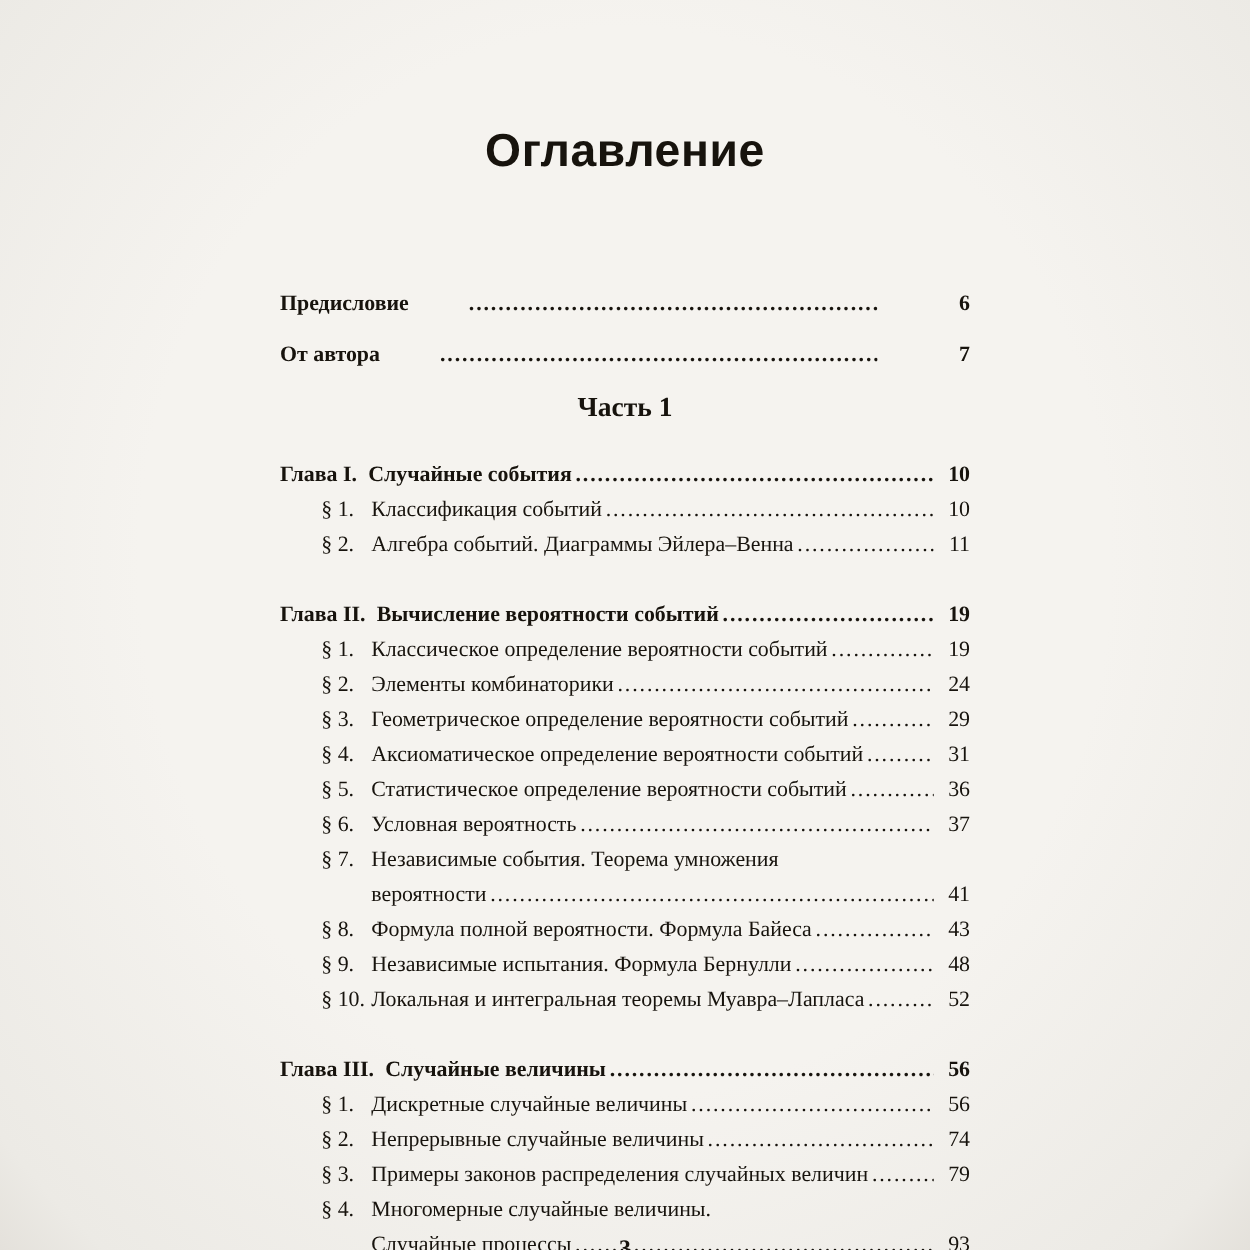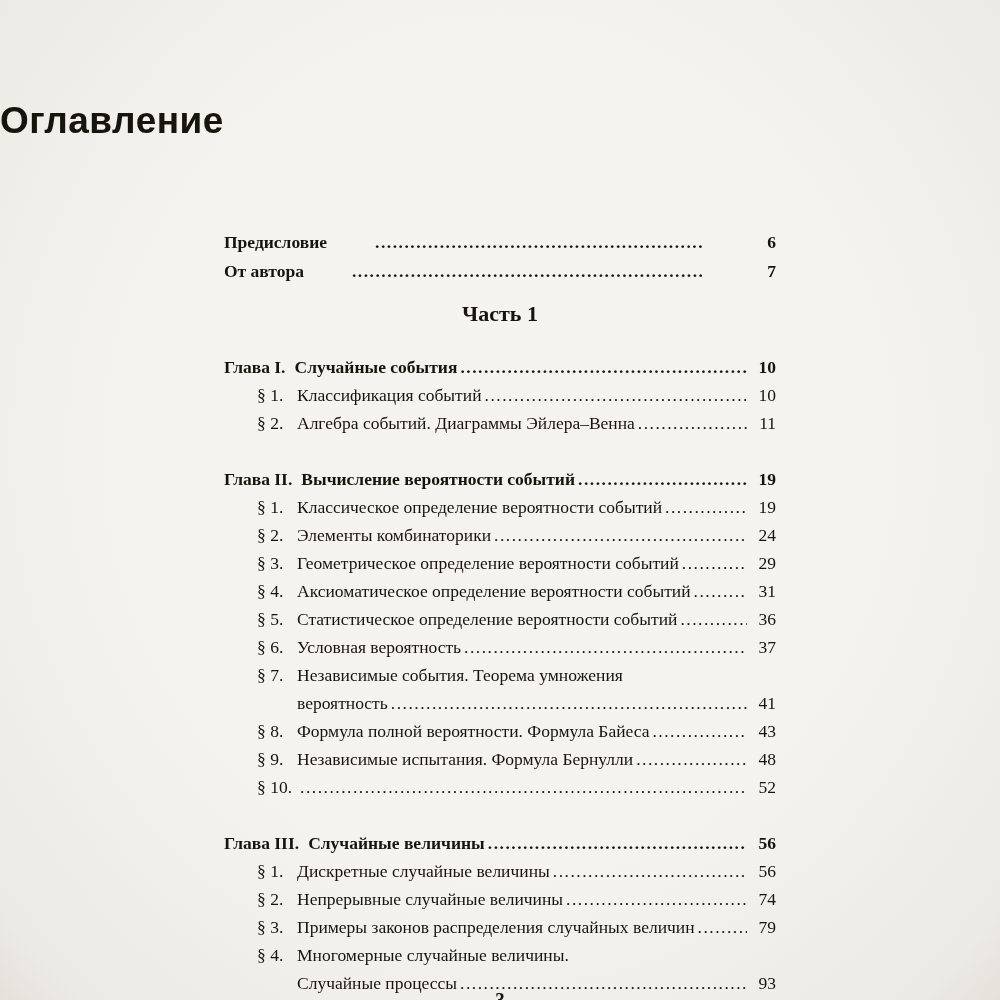--- a/index.html
+++ b/index.html
@@ -15,20 +15,21 @@
     font-family: "Liberation Serif", "DejaVu Serif", serif;
     color: #17130d;
     position: relative;
   }
 
   .page-title {
     font-family: "Liberation Sans", "DejaVu Sans", sans-serif;
     font-weight: bold;
     font-size: 37px;
     letter-spacing: 0.5px;
+    text-align: center;
     padding-top: 100px;
   }
 
   .toc {
     width: 552px;
     margin: 0 auto;
     font-size: 17.5px;
   }
 
   .row {
@@ -51,21 +52,21 @@
 
   .page-num {
     text-align: right;
     min-width: 26px;
     white-space: nowrap;
   }
 
   .bold { font-weight: bold; }
 
   .front { margin-top: 86px; gap: 45px; }
-  .front + .front { margin-top: 1px; }
+  .front + .front { margin-top: 13px; }
 
   .part {
     margin-top: 17px;
     text-align: center;
     font-weight: bold;
   }
   .part .kicker { font-size: 22px; line-height: 23px; }
   .part .title  { font-size: 19px; line-height: 25px; letter-spacing: 0.3px; }
 
   .chapter-row { font-weight: bold; margin-top: 28px; }
@@ -173,39 +174,40 @@
     <span class="num">§ 6.</span>
     <span>Условная вероятность</span>
     <span class="dots"></span>
     <span class="page-num">37</span>
   </div>
   <div class="twoline">
     <div class="line1">
       <span class="num">§ 7.</span><span>Независимые события. Теорема умножения</span>
     </div>
     <div class="row">
-      <span class="cont">вероятность</span>
+      <span class="cont">вероятности</span>
       <span class="dots"></span>
       <span class="page-num">41</span>
     </div>
   </div>
   <div class="row section-row">
     <span class="num">§ 8.</span>
     <span>Формула полной вероятности. Формула Байеса</span>
     <span class="dots"></span>
     <span class="page-num">43</span>
   </div>
   <div class="row section-row">
     <span class="num">§ 9.</span>
     <span>Независимые испытания. Формула Бернулли</span>
     <span class="dots"></span>
     <span class="page-num">48</span>
   </div>
   <div class="row section-row">
     <span class="num">§ 10.</span>
+    <span>Локальная и интегральная теоремы Муавра–Лапласа</span>
     <span class="dots"></span>
     <span class="page-num">52</span>
   </div>
 
   <div class="row chapter-row">
     <span class="chap-label">Глава III.</span>
     <span>Случайные величины</span>
     <span class="dots"></span>
     <span class="page-num">56</span>
   </div>

